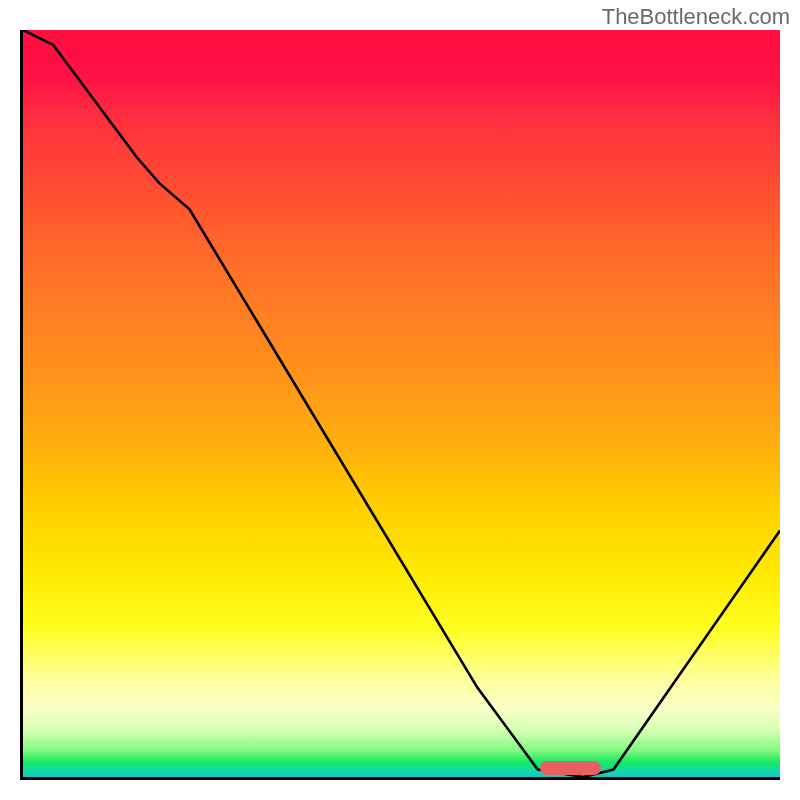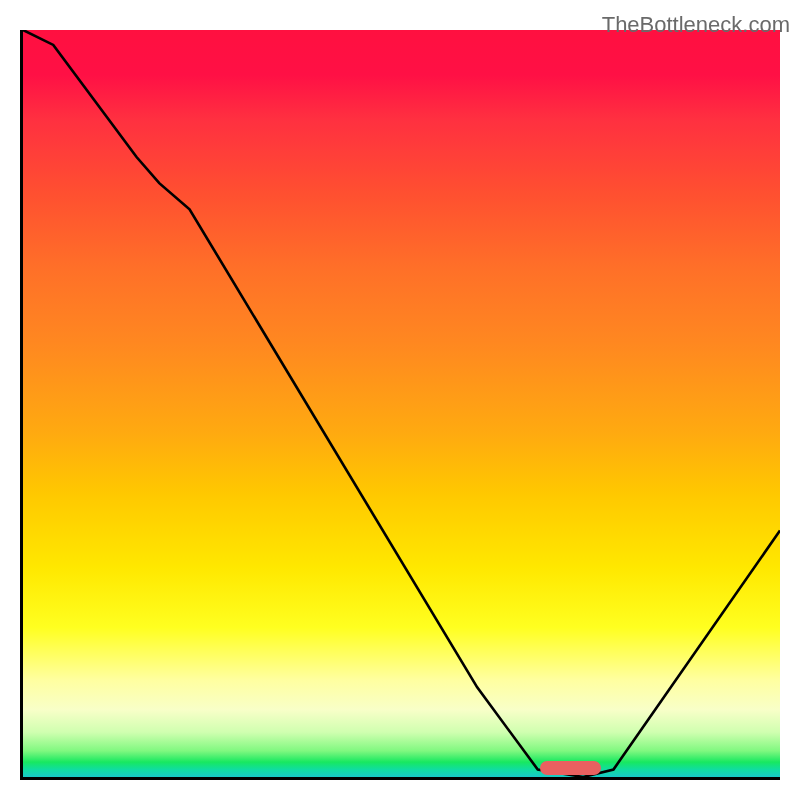--- a/index.html
+++ b/index.html
@@ -5,21 +5,21 @@
   * { margin: 0; padding: 0; box-sizing: border-box; }
   body {
     width: 800px;
     height: 800px;
     background: #ffffff;
     position: relative;
     font-family: Arial, sans-serif;
   }
   .watermark {
     position: absolute;
-    top: 12px;
+    top: 4px;
     right: 10px;
     font-size: 22px;
     color: #6a6a6a;
     font-weight: normal;
     z-index: 10;
   }
   .chart-area {
     position: absolute;
     left: 20px;
     top: 30px;

